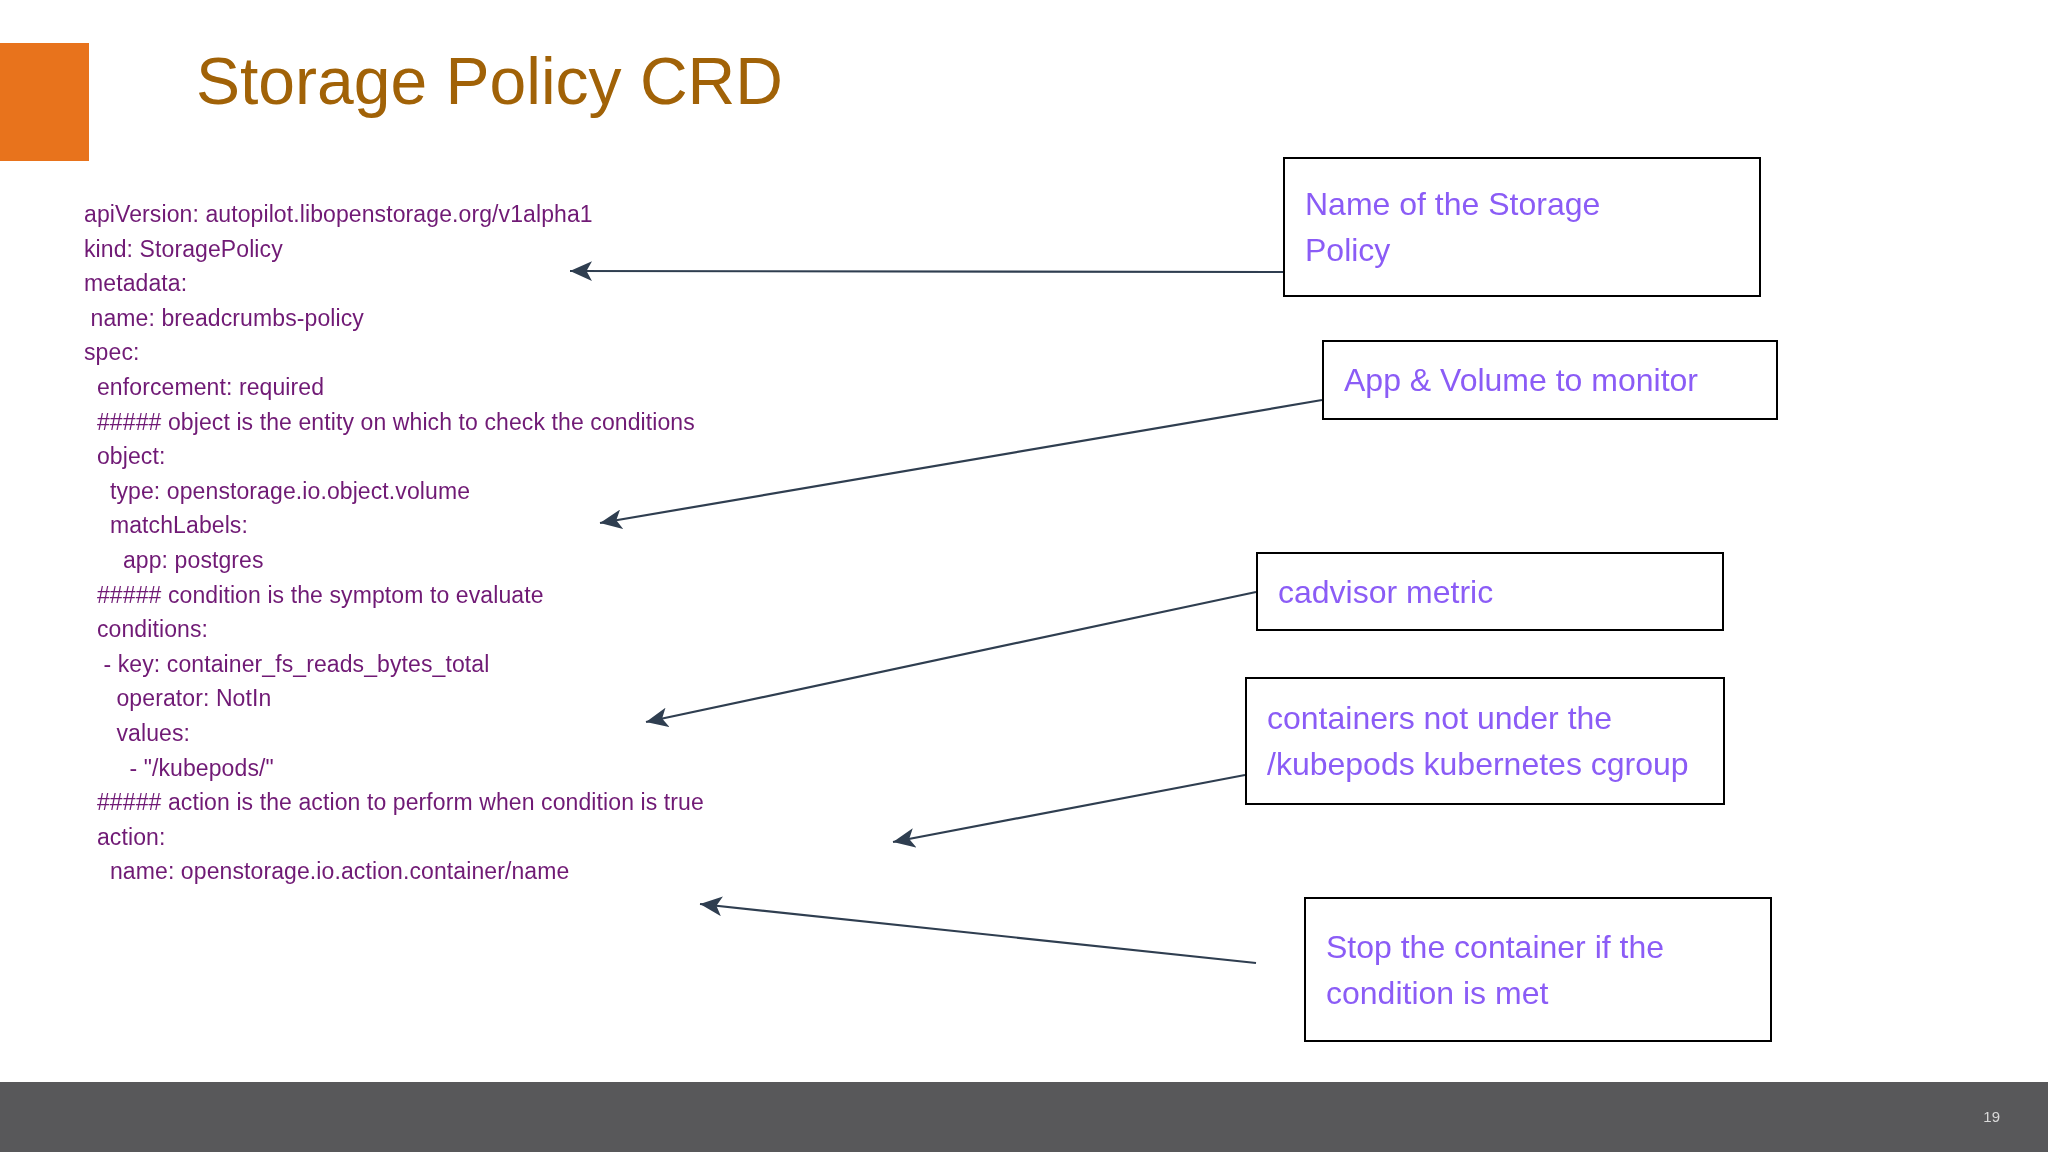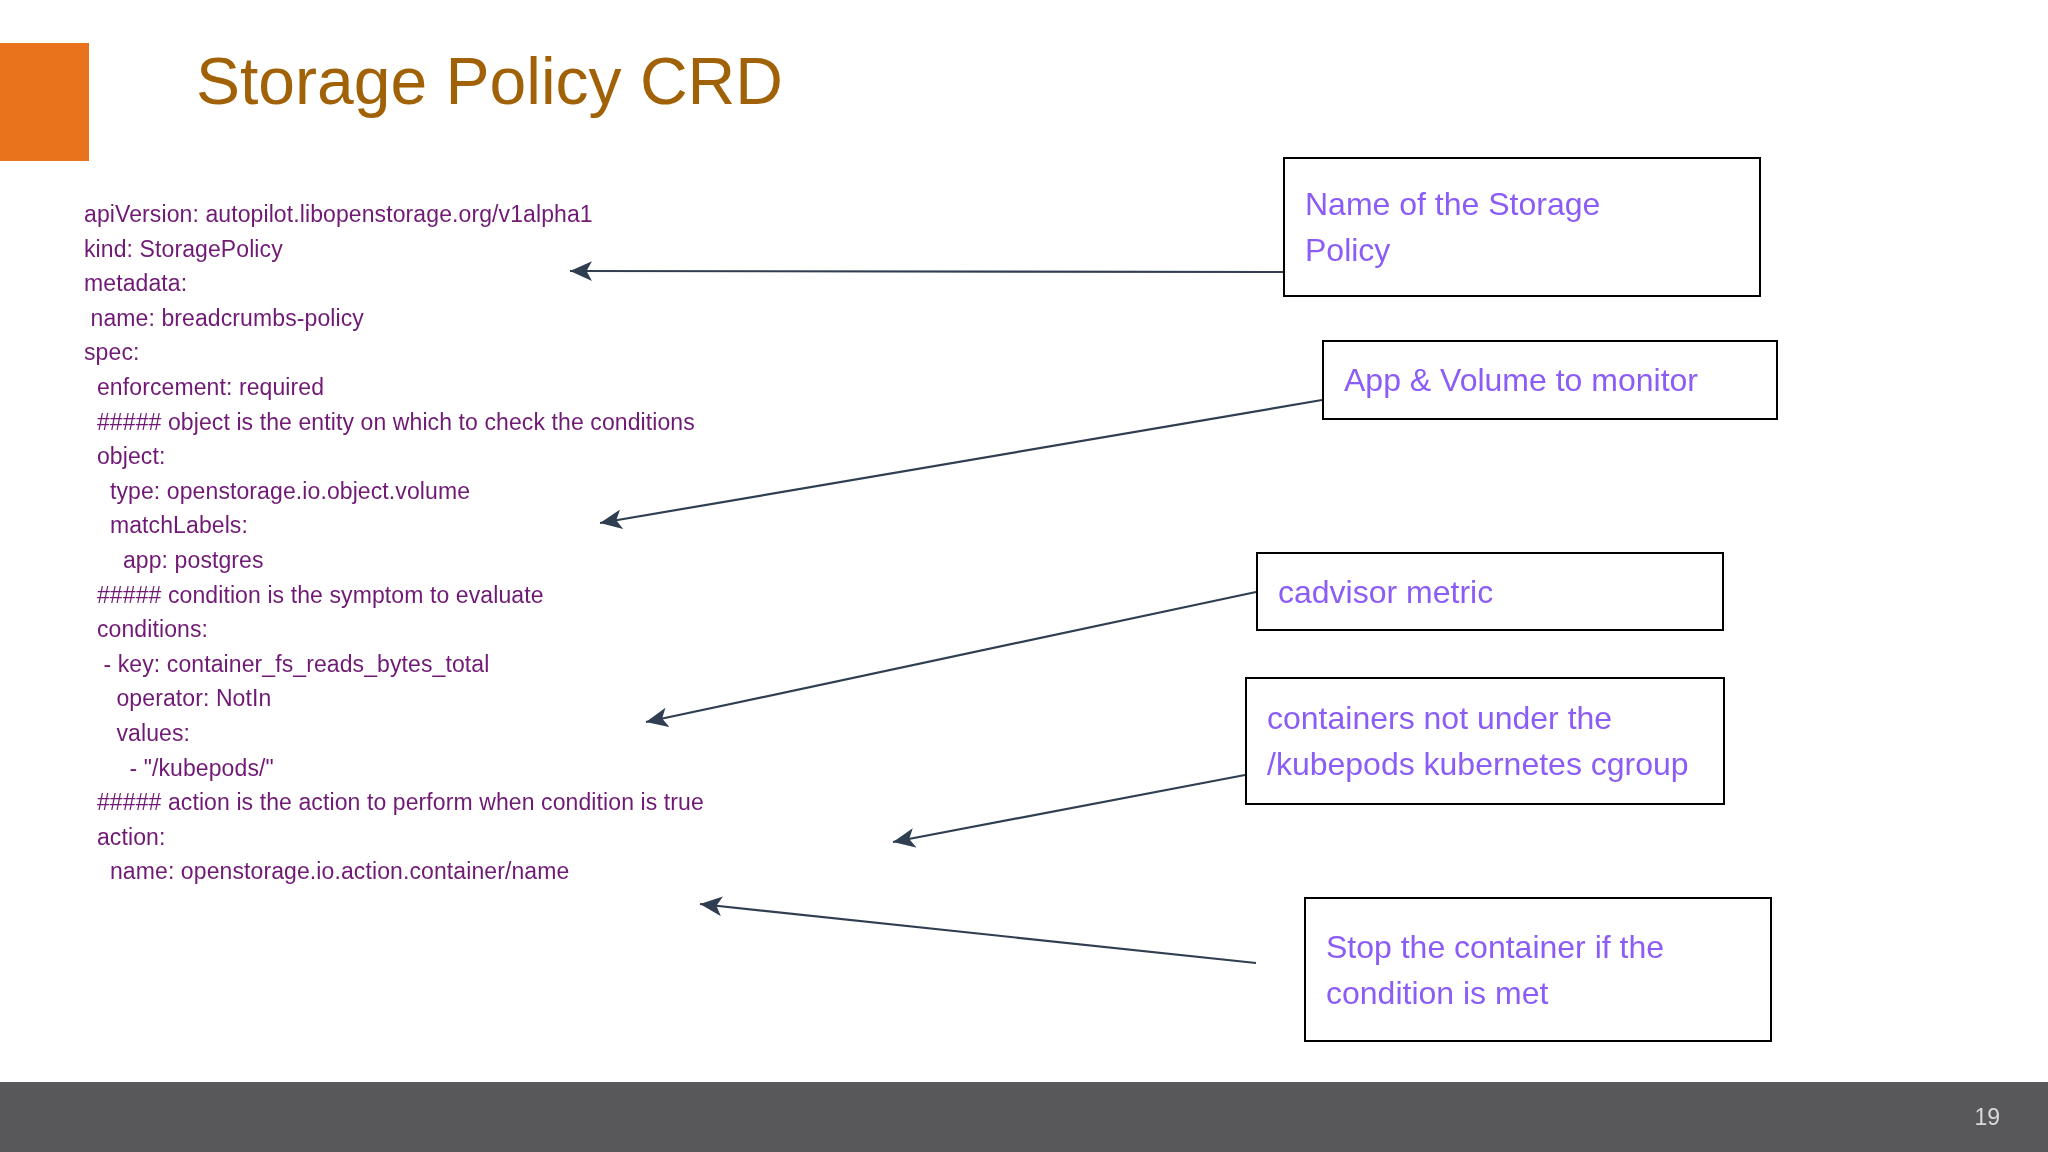--- a/index.html
+++ b/index.html
@@ -94,21 +94,21 @@
     left: 0;
     top: 1082px;
     width: 2048px;
     height: 70px;
     background: #58585A;
   }
   #page-number {
     position: absolute;
     right: 48px;
     top: 1103px;
-    font-size: 23px;
+    font-size: 15px;
     line-height: 28px;
     color: #D9D9D9;
   }
 </style>
 </head>
 <body>
 
 <div id="slide">
 
   <div id="accent-block"></div>

